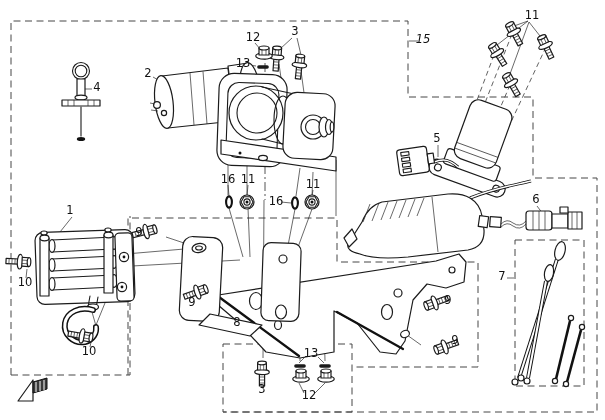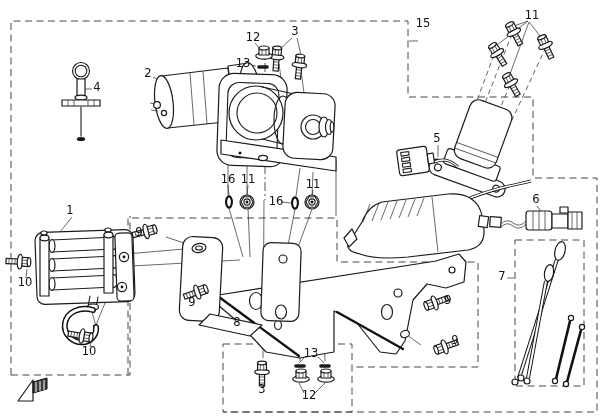--- a/index.html
+++ b/index.html
@@ -297,17 +297,17 @@
       <span class="callout" style="left: 455px; top: 341px;">9</span>
       <span class="callout" style="left: 25px; top: 283px;">10</span>
       <span class="callout" style="left: 89px; top: 352px;">10</span>
       <span class="callout" style="left: 248px; top: 180px;">11</span>
       <span class="callout" style="left: 313px; top: 185px;">11</span>
       <span class="callout" style="left: 253px; top: 38px;">12</span>
       <span class="callout" style="left: 309px; top: 396px;">12</span>
       <span class="callout" style="left: 243px; top: 64px;">13</span>
       <span class="callout" style="left: 311px; top: 354px;">13</span>
       <span class="callout" style="left: 532px; top: 16px;">11</span>
-      <span class="callout" style="left: 423px; top: 24px;">15</span>
+      <span class="callout" style="left: 423px; top: 40px; font-style: italic;">15</span>
       <span class="callout" style="left: 228px; top: 180px;">16</span>
       <span class="callout" style="left: 276px; top: 202px;">16</span>
     </div>
 </div>
 
 </body></html>

